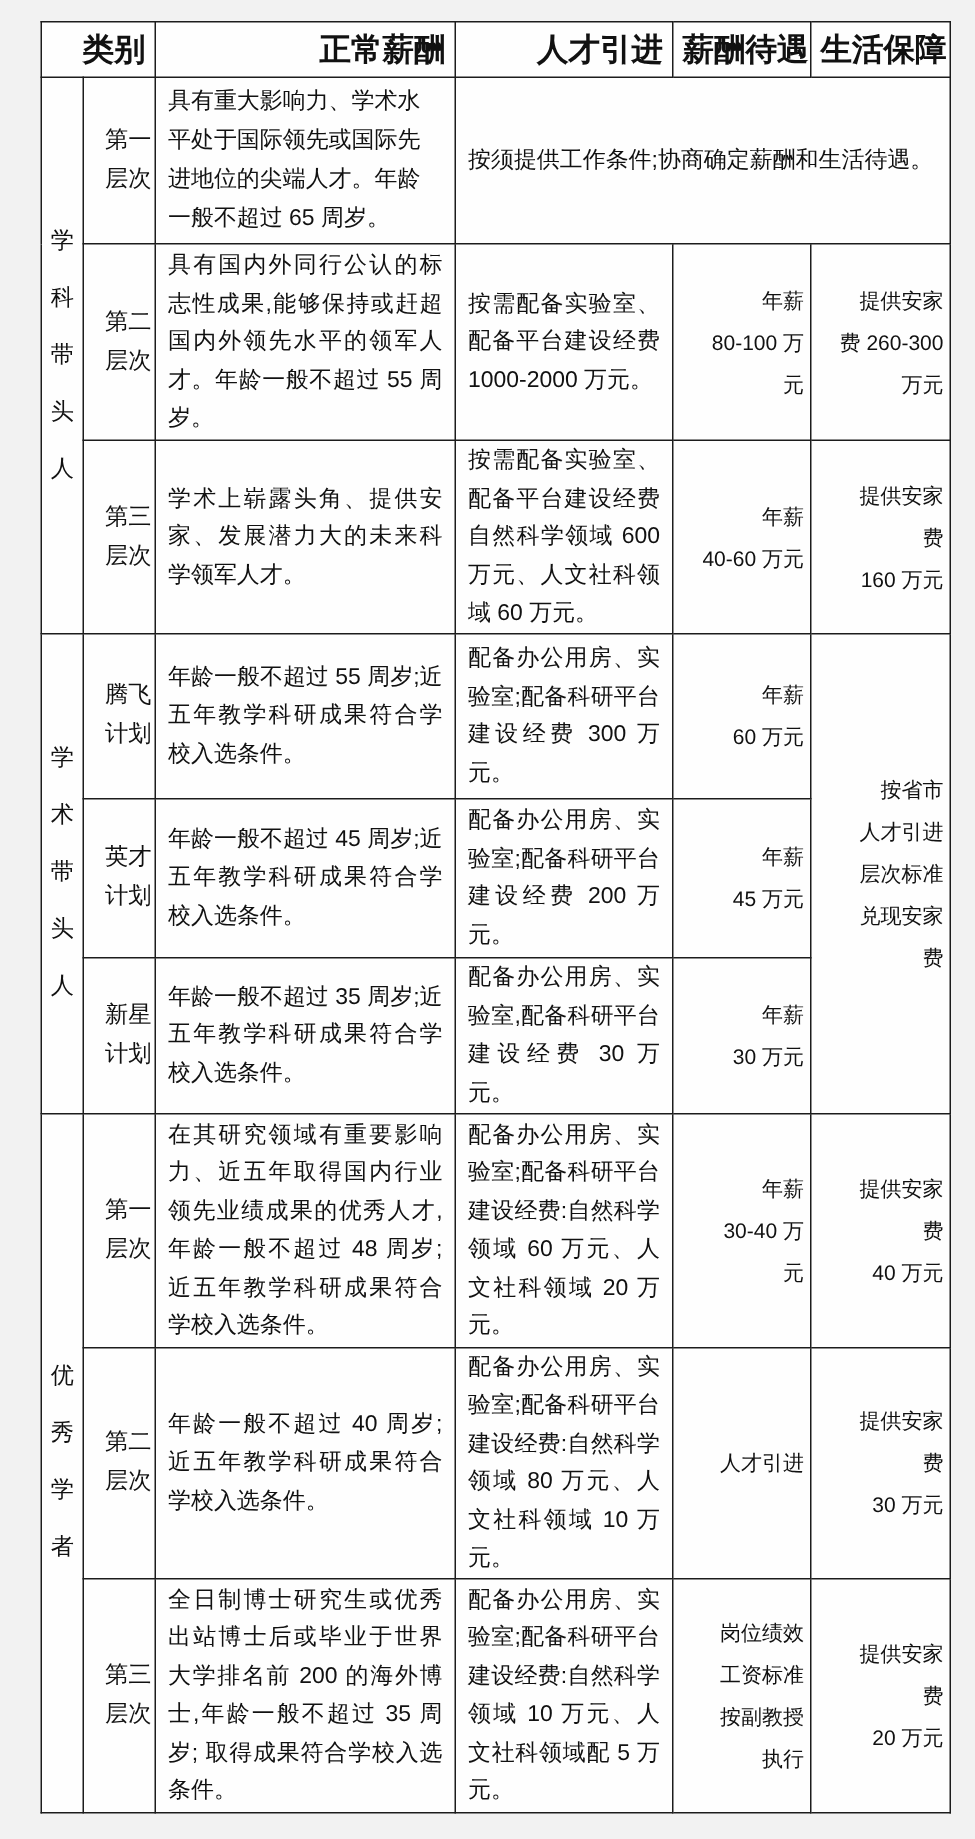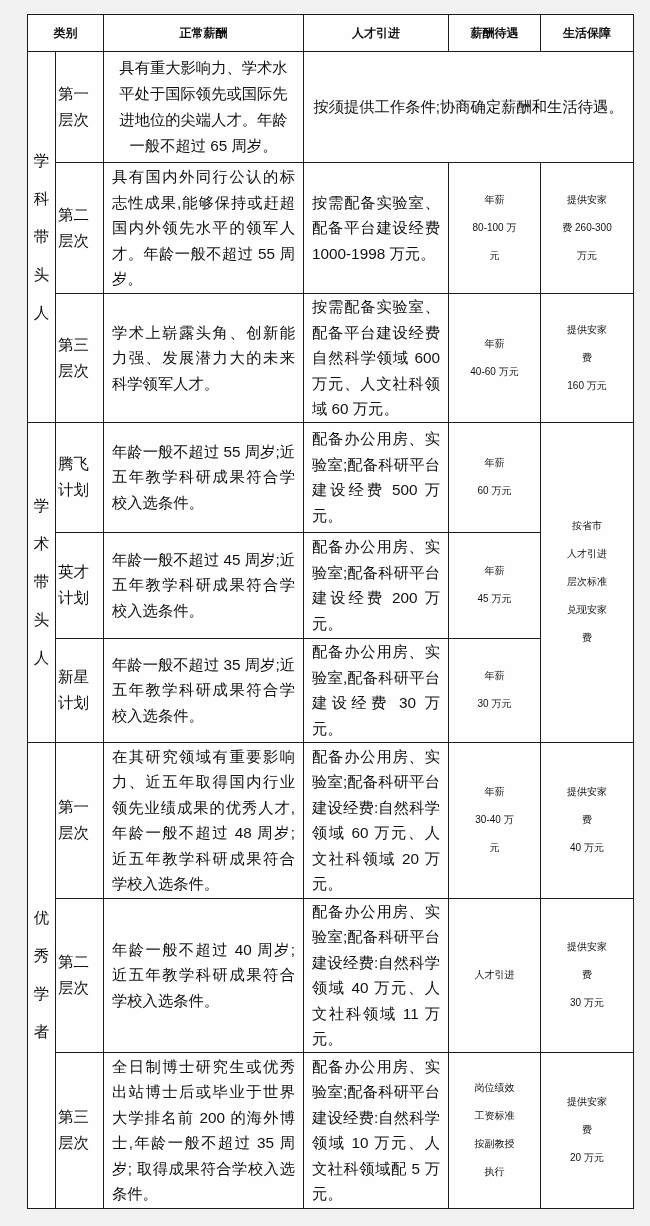--- a/index.html
+++ b/index.html
@@ -21,62 +21,62 @@
     background: #fefefe;
     color: #111;
   }
   td, th {
     border: 1.5px solid #1c1c1c;
     vertical-align: middle;
     padding: 3px 6px;
     overflow: hidden;
   }
   th.hdr {
-    font-size: 12px;
+    font-size: 21px;
     font-weight: bold;
     height: 37px;
-    text-align: center;
+    text-align: right;
     white-space: nowrap;
   }
   
   td.group-cell {
     text-align: center;
     white-space: pre-line;
     font-size: 15.5px;
     line-height: 38px;
     padding: 0;
     font-weight: normal;
   }
   
   td.level-cell {
-    text-align: left;
+    text-align: right;
     white-space: pre-line;
     font-size: 15.5px;
     line-height: 26px;
     padding: 0 2px;
   }
   
   td.para {
     font-size: 15.3px;
     line-height: 25.5px;
     text-align: justify;
     padding: 0 8px;
   }
   td.para-center {
     font-size: 15.3px;
     line-height: 26px;
-    text-align: center;
+    text-align: left;
     padding: 3px 8px;
     margin-top: 36px;
   }
   
   td.mid {
-    text-align: center;
+    text-align: right;
     white-space: pre-line;
-    font-size: 10px;
+    font-size: 14px;
     line-height: 28px;
     padding: 18px 4px;
   }
   tr.r1 { height: 108px; }
   tr.r2 { height: 131px; }
   tr.r3 { height: 126px; }
   tr.r4 { height: 110px; }
   tr.r5 { height: 106px; }
   tr.r6 { height: 104px; }
   tr.r7 { height: 156px; }
@@ -114,49 +114,49 @@
 人</td>
         <td class="level-cell">第一
 层次</td>
         <td class="para-center">具有重大影响力、学术水平处于国际领先或国际先进地位的尖端人才。年龄一般不超过 65 周岁。</td>
         <td class="para-center" colspan="3">按须提供工作条件;协商确定薪酬和生活待遇。</td>
       </tr>
       <tr class="r2">
         <td class="level-cell">第二
 层次</td>
         <td class="para">具有国内外同行公认的标志性成果,能够保持或赶超国内外领先水平的领军人才。年龄一般不超过 55 周岁。</td>
-        <td class="para">按需配备实验室、配备平台建设经费 1000-1998 万元。</td>
+        <td class="para">按需配备实验室、配备平台建设经费 1000-2000 万元。</td>
         <td class="mid">年薪
 80-100 万
 元</td>
         <td class="mid">提供安家
 费 260-300
 万元</td>
       </tr>
       <tr class="r3">
         <td class="level-cell">第三
 层次</td>
-        <td class="para">学术上崭露头角、创新能力强、发展潜力大的未来科学领军人才。</td>
+        <td class="para">学术上崭露头角、提供安家、发展潜力大的未来科学领军人才。</td>
         <td class="para">按需配备实验室、配备平台建设经费自然科学领域 600 万元、人文社科领域 60 万元。</td>
         <td class="mid">年薪
 40-60 万元</td>
         <td class="mid">提供安家
 费
 160 万元</td>
       </tr>
       <tr class="r4">
         <td class="group-cell" rowspan="3">学
 术
 带
 头
 人</td>
         <td class="level-cell">腾飞
 计划</td>
         <td class="para">年龄一般不超过 55 周岁;近五年教学科研成果符合学校入选条件。</td>
-        <td class="para">配备办公用房、实验室;配备科研平台建设经费 500 万元。</td>
+        <td class="para">配备办公用房、实验室;配备科研平台建设经费 300 万元。</td>
         <td class="mid">年薪
 60 万元</td>
         <td class="mid" rowspan="3">按省市
 人才引进
 层次标准
 兑现安家
 费</td>
       </tr>
       <tr class="r5">
         <td class="level-cell">英才
@@ -187,21 +187,21 @@
 30-40 万
 元</td>
         <td class="mid">提供安家
 费
 40 万元</td>
       </tr>
       <tr class="r8">
         <td class="level-cell">第二
 层次</td>
         <td class="para">年龄一般不超过 40 周岁; 近五年教学科研成果符合学校入选条件。</td>
-        <td class="para">配备办公用房、实验室;配备科研平台建设经费:自然科学领域 40 万元、人文社科领域 11 万元。</td>
+        <td class="para">配备办公用房、实验室;配备科研平台建设经费:自然科学领域 80 万元、人文社科领域 10 万元。</td>
         <td class="mid">人才引进</td>
         <td class="mid">提供安家
 费
 30 万元</td>
       </tr>
       <tr class="r9">
         <td class="level-cell">第三
 层次</td>
         <td class="para">全日制博士研究生或优秀出站博士后或毕业于世界大学排名前 200 的海外博士,年龄一般不超过 35 周岁; 取得成果符合学校入选条件。</td>
         <td class="para">配备办公用房、实验室;配备科研平台建设经费:自然科学领域 10 万元、人文社科领域配 5 万元。</td>

